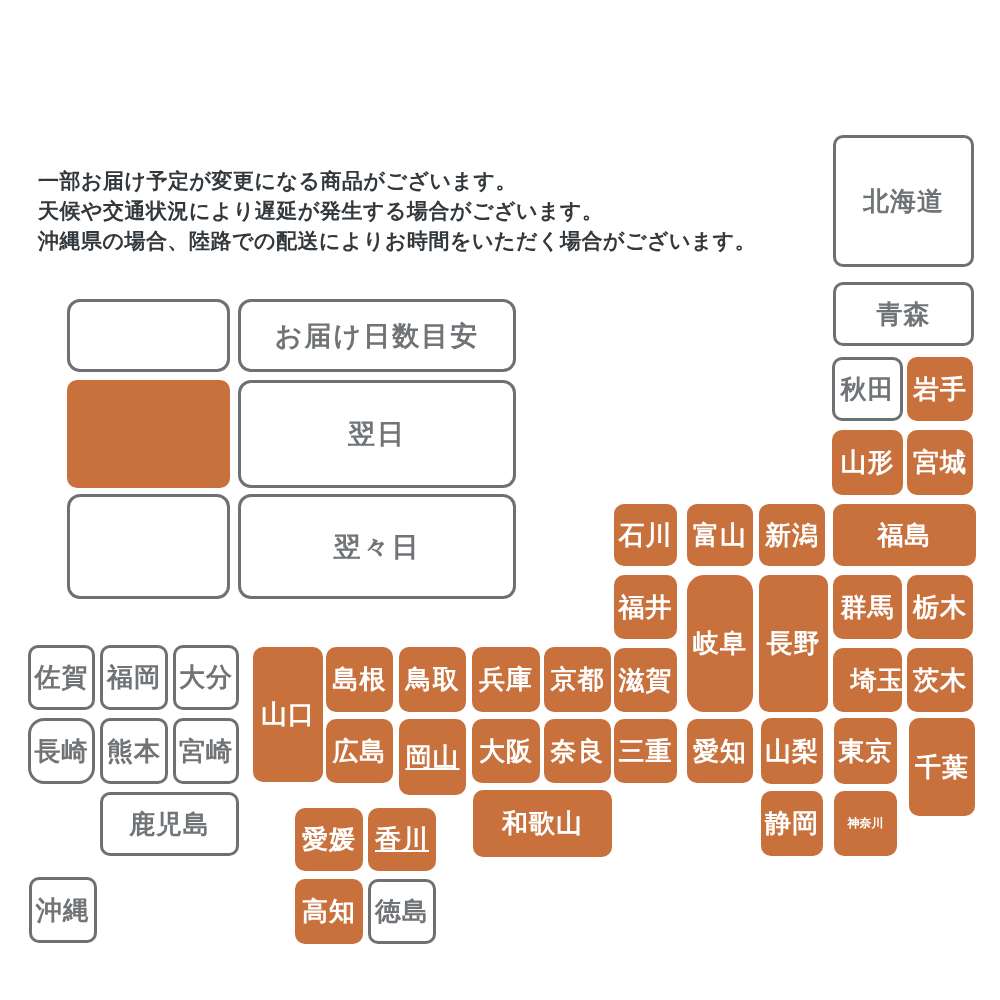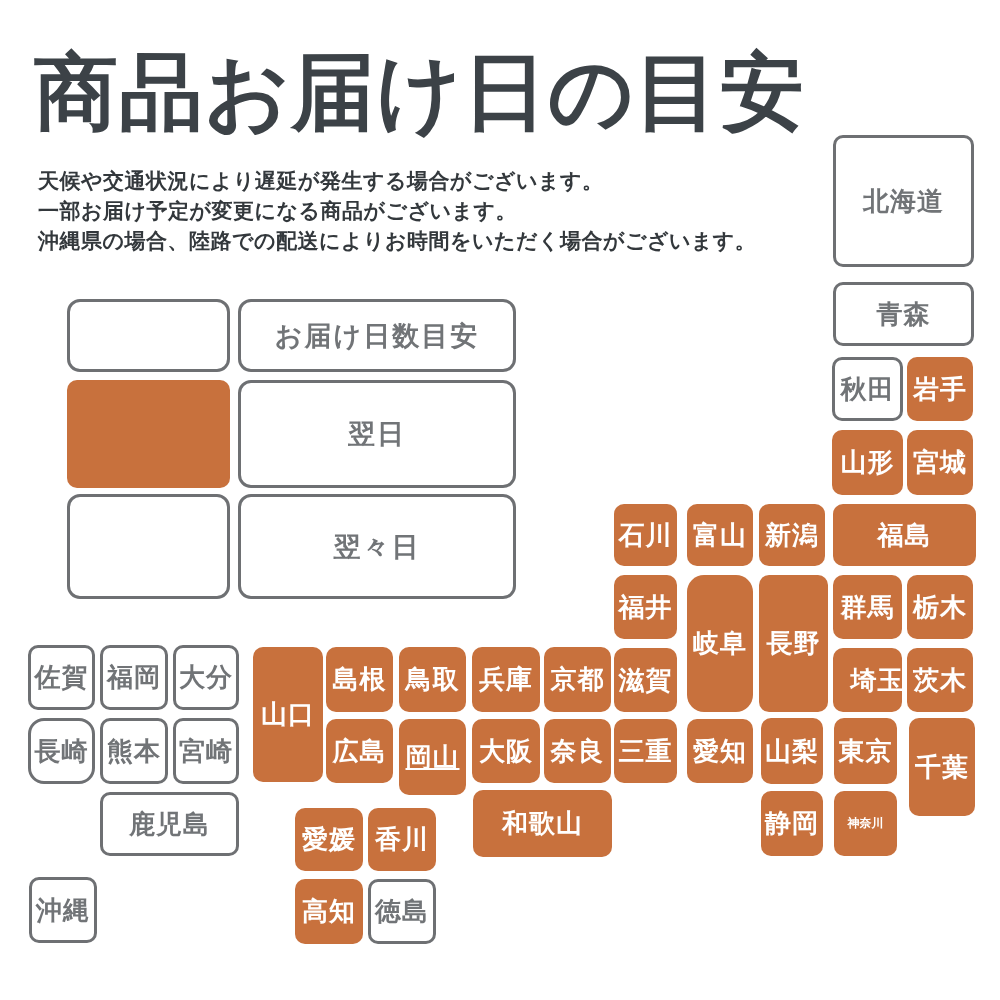--- a/index.html
+++ b/index.html
@@ -41,25 +41,24 @@
   }
   .pref.orange{background:var(--orange);color:#fff;}
   .pref.white{background:#fff;border:3px solid var(--border-gray);color:var(--box-text);}
   .pref.small{font-size:12px;letter-spacing:0;}
 </style>
 </head>
 <body>
 
 <div class="page" style="--orange: #C8713D; --border-gray: #6E7073; --box-text: #717477; --heading: #3C4247; --body-text: #33383C;">
 
-  <h1 class="title">商品お届け日の目安</h1>
 
   <div class="desc">
+    <div class="desc-line">一部お届け予定が変更になる商品がございます。</div>
     <div class="desc-line">天候や交通状況により遅延が発生する場合がございます。</div>
-    <div class="desc-line">一部お届け予定が変更になる商品がございます。</div>
     <div class="desc-line">沖縄県の場合、陸路での配送によりお時間をいただく場合がございます。</div>
   </div>
 
   <div>
     <div class="legend-swatch white lr1"></div>
     <div class="legend-label-box lr1">お届け日数目安</div>
     <div class="legend-swatch orange lr2"></div>
     <div class="legend-label-box lr2">翌日</div>
     <div class="legend-swatch white lr3"></div>
     <div class="legend-label-box lr3">翌々日</div>
@@ -102,19 +101,19 @@
       <div class="pref orange" style="left: 834px; top: 718px; width: 63px; height: 66px;">東京</div>
       <div class="pref orange" style="left: 909px; top: 718px; width: 66px; height: 98px;">千葉</div>
       <div class="pref white" style="left: 28px; top: 718px; width: 67px; height: 66px; border-radius: 16px;">長崎</div>
       <div class="pref white" style="left: 100px; top: 718px; width: 68px; height: 66px;">熊本</div>
       <div class="pref white" style="left: 173px; top: 718px; width: 66px; height: 66px;">宮崎</div>
       <div class="pref white" style="left: 100px; top: 792px; width: 139px; height: 64px;">鹿児島</div>
       <div class="pref orange" style="left: 473px; top: 790px; width: 139px; height: 67px;">和歌山</div>
       <div class="pref orange" style="left: 761px; top: 791px; width: 62px; height: 65px;">静岡</div>
       <div class="pref orange small" style="left: 834px; top: 791px; width: 63px; height: 65px;">神奈川</div>
       <div class="pref orange" style="left: 295px; top: 808px; width: 68px; height: 63px;">愛媛</div>
-      <div class="pref orange" style="left: 368px; top: 808px; width: 68px; height: 63px;">香川</div>
+      <div class="pref orange" style="left: 368px; top: 808px; width: 68px; height: 63px; text-decoration: underline;">香川</div>
       <div class="pref orange" style="left: 295px; top: 879px; width: 68px; height: 65px;">高知</div>
       <div class="pref white" style="left: 368px; top: 879px; width: 68px; height: 65px;">徳島</div>
       <div class="pref white" style="left: 29px; top: 877px; width: 68px; height: 66px;">沖縄</div>
     </div>
 
 </div>
 
 </body></html>

